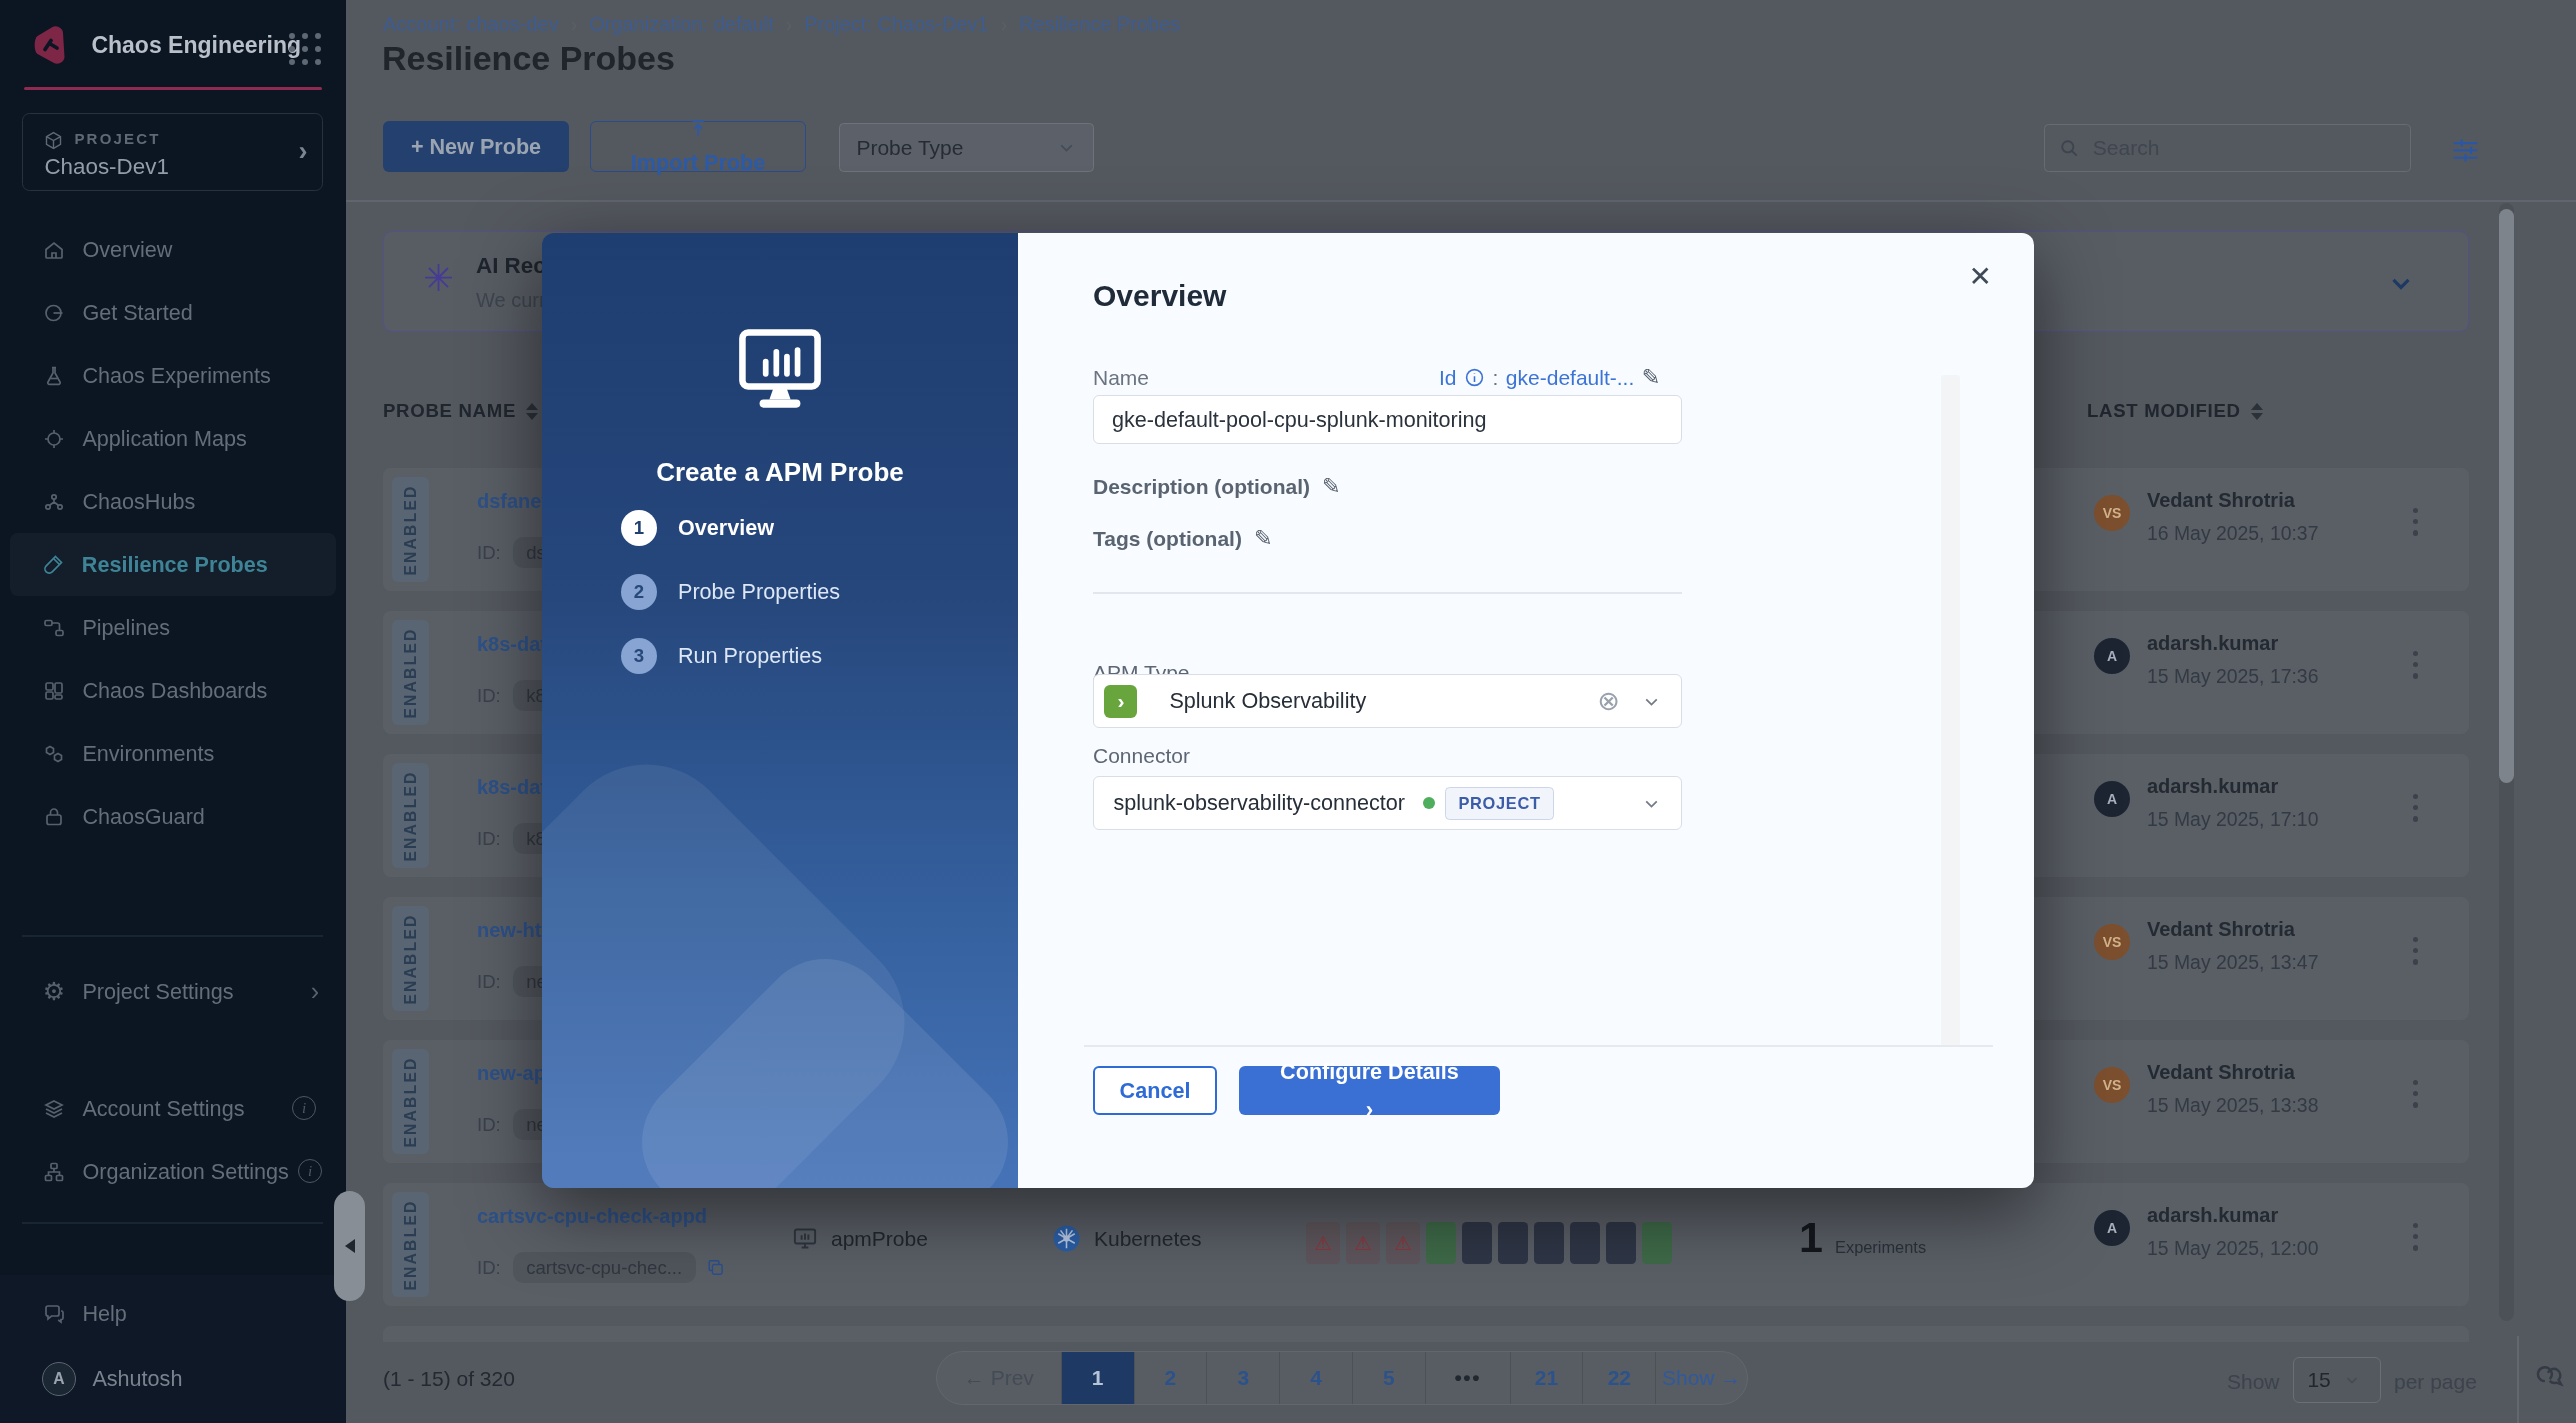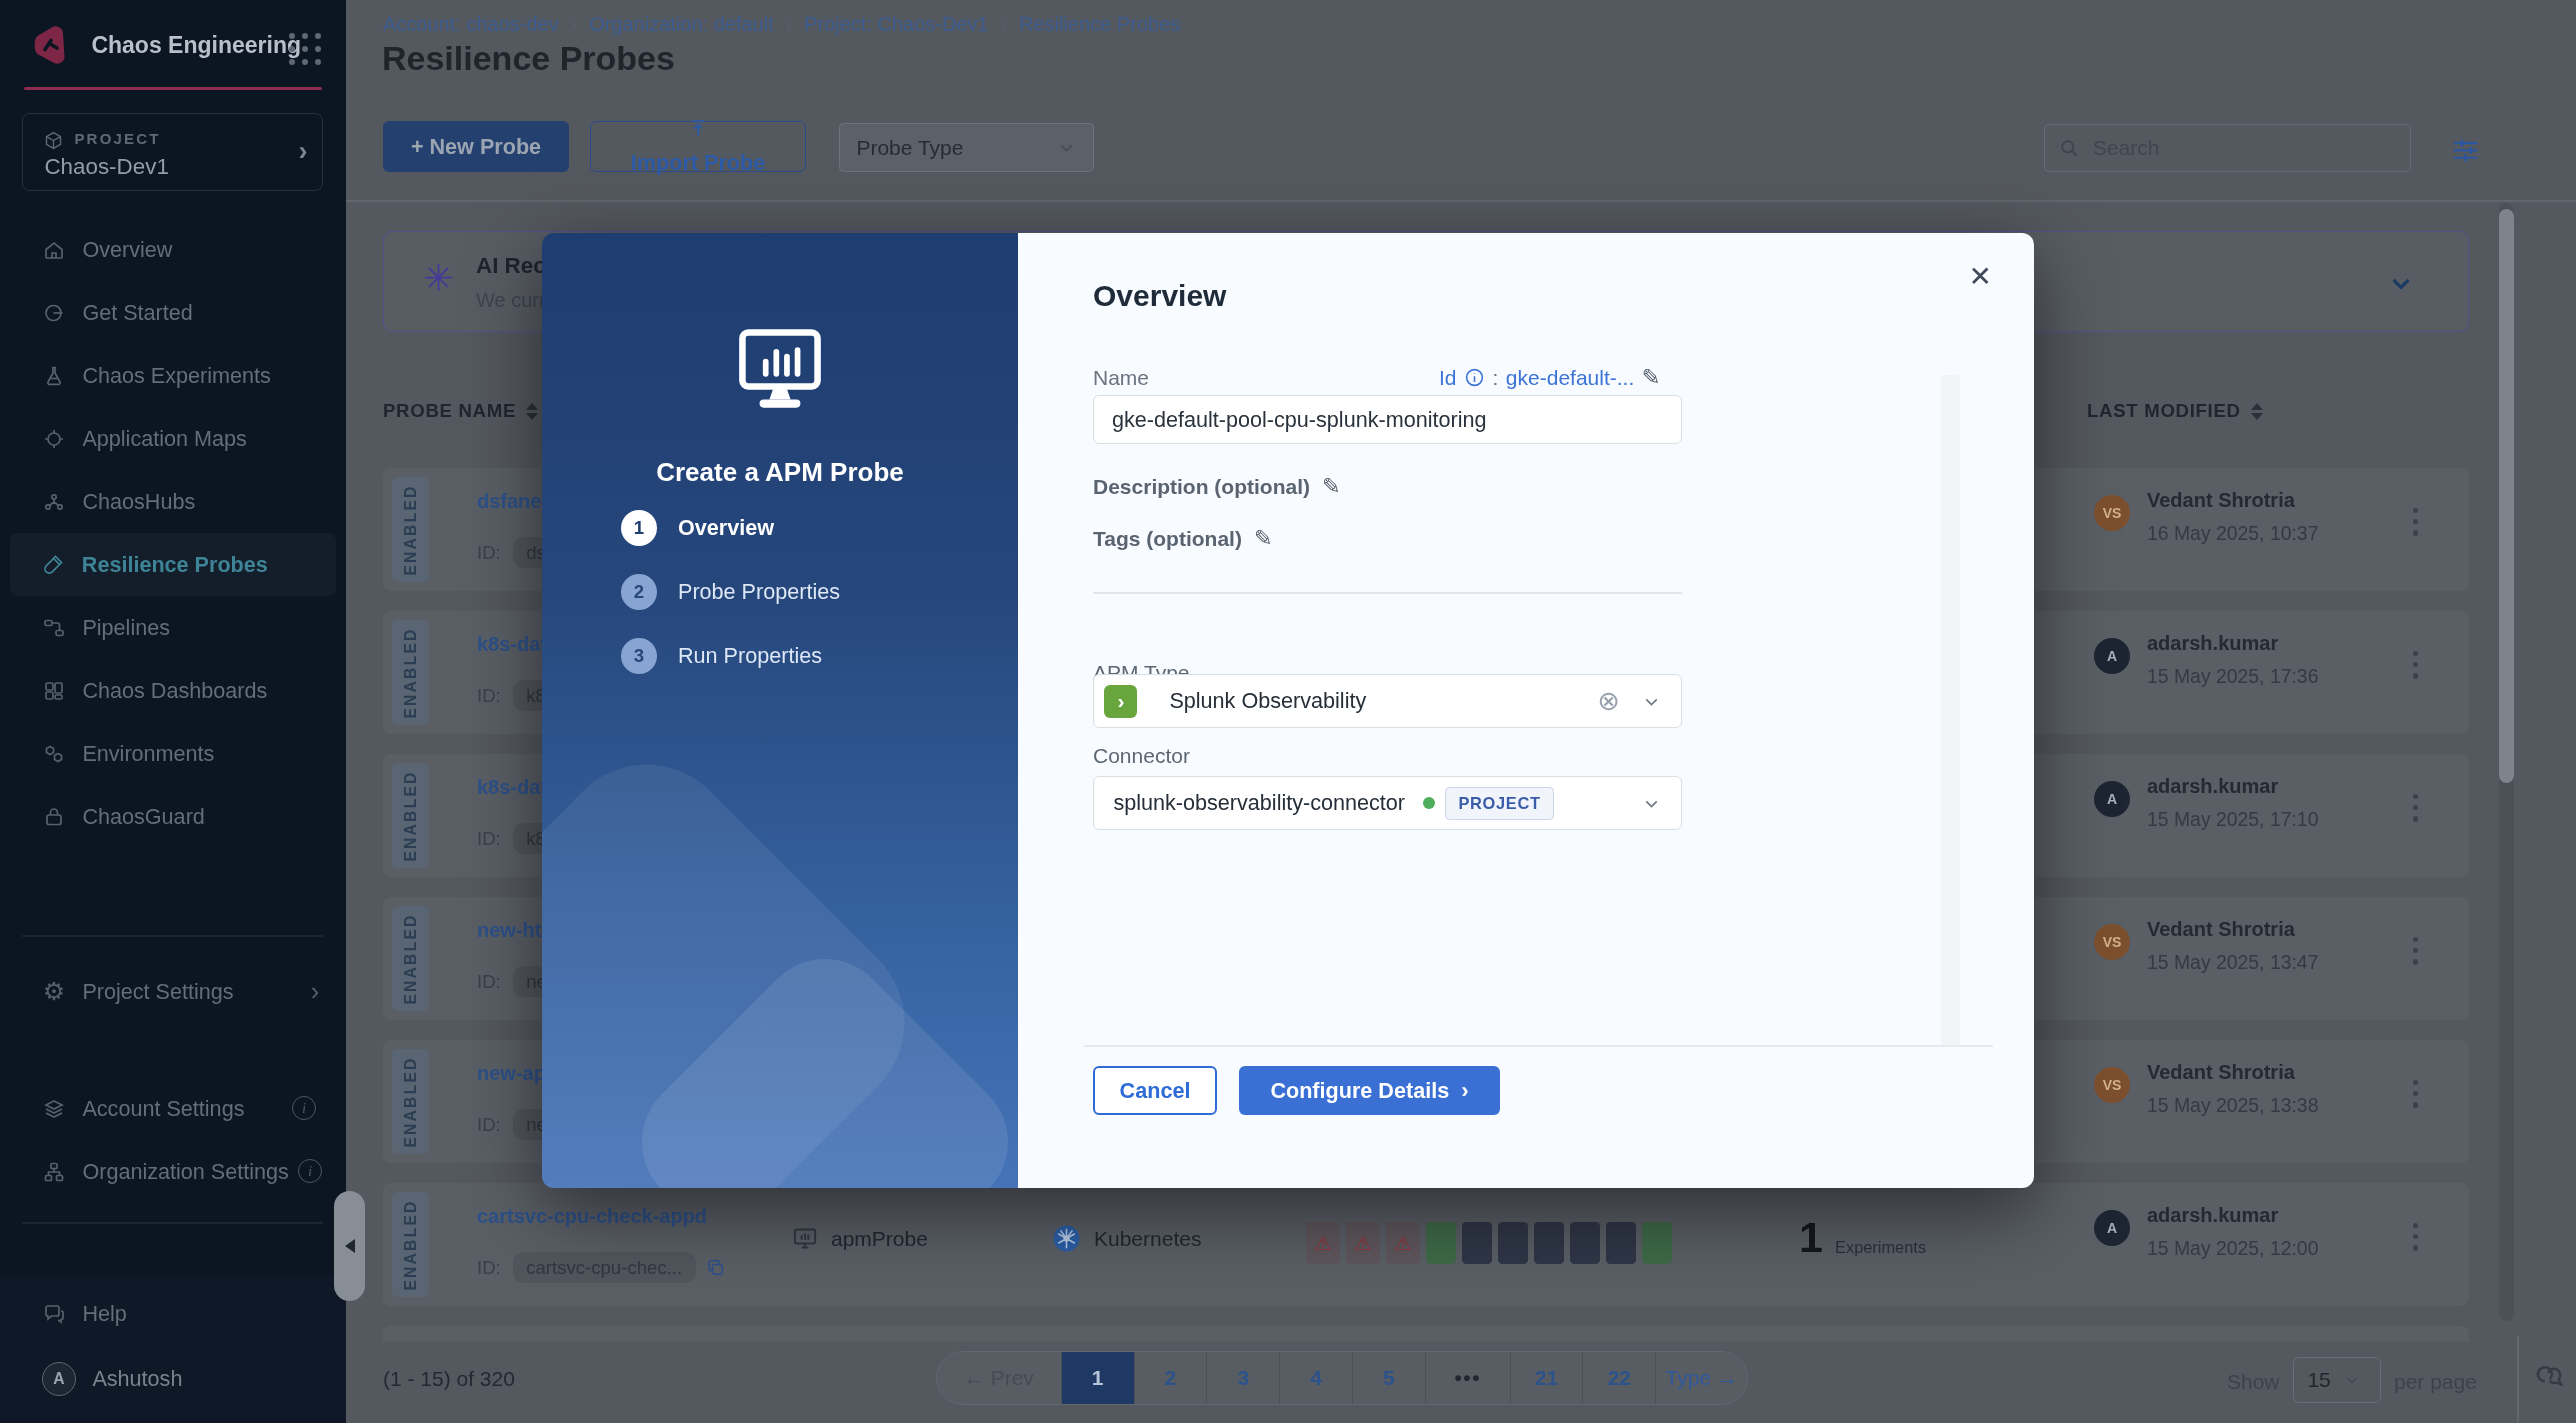--- a/index.html
+++ b/index.html
@@ -142,21 +142,21 @@
   #apm-select .val { margin-left:32px; font-size:21.6px; color:#262e38; }
   #apm-clear { position:absolute; right:61px; color:#98a1ac; font-size:27px; line-height:1; }
   .sel-chev { position:absolute; right:19.4px; color:#717a85; }
   #conn-select { top:543px; padding-left:19.4px; }
   #conn-select .val { font-size:21.6px; color:#262e38; }
   #conn-dot { width:12px; height:12px; border-radius:50%; background:#4fae5c; margin-left:18px; }
   #conn-scope { margin-left:10.4px; border:1.5px solid #ccd6e8; background:#f1f5fb; border-radius:4.5px; padding:6px 12px; font-size:16.4px; font-weight:700; letter-spacing:0.7px; color:#3b5ca8; }
   #form-scrolltrack { position:absolute; left:923px; top:142px; width:19.4px; height:672px; background:#f3f4f6; border-radius:3px; }
   #form-div2 { position:absolute; left:66px; top:812px; width:909px; height:1.5px; background:#e6e9ee; }
   #btn-cancel { position:absolute; left:75px; top:833px; width:124px; height:49px; background:#fff; border:2.2px solid #2e6bd6; border-radius:6px; color:#2e6bd6; font-size:21.6px; font-weight:700; display:flex; align-items:center; justify-content:center; }
-  #btn-configure { position:absolute; left:221px; top:833px; width:261px; height:49px; background:#3a70d4; border-radius:6px; color:#fff; font-size:21.6px; font-weight:700; display:flex; align-items:center; justify-content:center; gap:12px; }
+  #btn-configure { position:absolute; left:221px; top:833px; width:261px; height:49px; background:#3a70d4; border-radius:6px; color:#fff; font-size:21.6px; font-weight:700; display:flex; align-items:center; justify-content:center; gap:12px;flex-direction:column; }
   #btn-configure .ar { font-size:22.4px; }
 </style>
 </head>
 <body>
 
 <div id="sidebar">
   <div id="logo-row">
     <span>
       <svg width="48" height="48" viewBox="0 0 64 64">
           <path d="M14 20c-5 3-5 21 0 24l22 12c6 3 14-2 14-8l-2-32c0-6-8-11-14-8z" fill="#7e2646"></path>
@@ -564,21 +564,21 @@
   <div id="pager">
     <div class="pcell prev">← Prev</div>
     <div class="pcell num active">1</div>
     <div class="pcell num">2</div>
     <div class="pcell num">3</div>
     <div class="pcell num">4</div>
     <div class="pcell num">5</div>
     <div class="pcell dots">•••</div>
     <div class="pcell num">21</div>
     <div class="pcell num">22</div>
-    <div class="pcell next">Type →</div>
+    <div class="pcell next">Show →</div>
   </div>
   <div id="show-label">Show</div>
   <div id="page-size">
     <span>15</span>
     <span>
         <svg width="18" height="18" viewBox="0 0 24 24" fill="none" stroke="#454c55" stroke-width="2">
           <path d="M6 9.5l6 6 6-6"></path>
         </svg>
       </span>
   </div>

